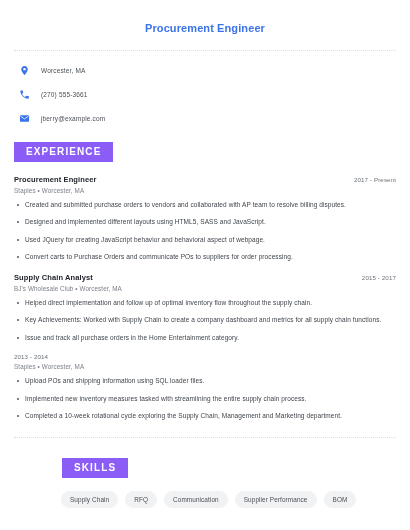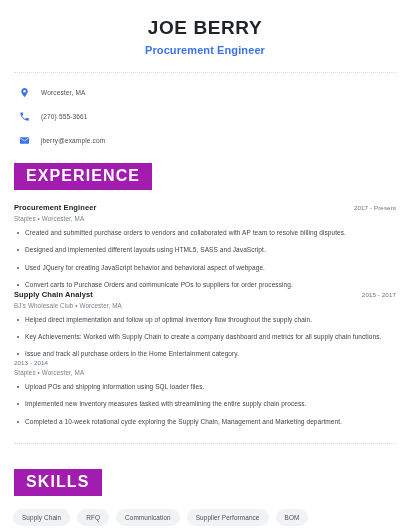--- a/index.html
+++ b/index.html
@@ -70,33 +70,33 @@
   .c-icon svg { display: block; }
   .c-text {
     font-size: 6.5px;
     color: #4a5057;
     letter-spacing: 0.15px;
   }
 
   
   .section-badge {
     display: inline-block;
-    background: #a21caf;
+    background: #8b5cf6;
     color: #ffffff;
-    font-size: 16px;
+    font-size: 10px;
     font-weight: bold;
     letter-spacing: 1.1px;
     padding: 4px 12px 5px 12px;
   }
   .badge-wrap { margin-left: 14px; }
 
   
   .exp-section { margin-top: 14px; }
   .job { margin: 0 14px 0 14px; }
-  .job + .job { }
+  .job + .job { margin-top: 11px; }
   .job-head {
     display: flex;
     align-items: baseline;
     justify-content: space-between;
   }
   .job-title {
     font-size: 7.5px;
     font-weight: bold;
     color: #20242a;
     letter-spacing: 0.1px;
@@ -134,21 +134,21 @@
     left: 3px;
     top: 3px;
     width: 2px;
     height: 2px;
     background: #7b8189;
   }
 
   .divider-mid { margin-top: 17px; }
 
   
-  .skills-section { margin-top: 25px; }
+  .skills-section { margin-top: 19px; padding-left: 48px; }
   .skill-tags {
     margin: 13px 13px 0 13px;
     display: flex;
     flex-wrap: wrap;
     gap: 7px 7px;
   }
   .tag {
     background: #f1f2f4;
     color: #4a5057;
     font-size: 6.4px;
@@ -157,21 +157,20 @@
     letter-spacing: 0.1px;
     white-space: nowrap;
   }
 </style>
 </head>
 <body>
 
 <div class="page">
 
   <div class="header">
-    <div class="name">JOE BERRY</div>
     <div class="role">Procurement Engineer</div>
   </div>
 
   <div class="divider divider-top"></div>
 
   <div class="contact">
 
     <div class="contact-row">
       <span class="c-icon">
         <svg width="11" height="11" viewBox="0 0 24 24" fill="#3b74e8">

